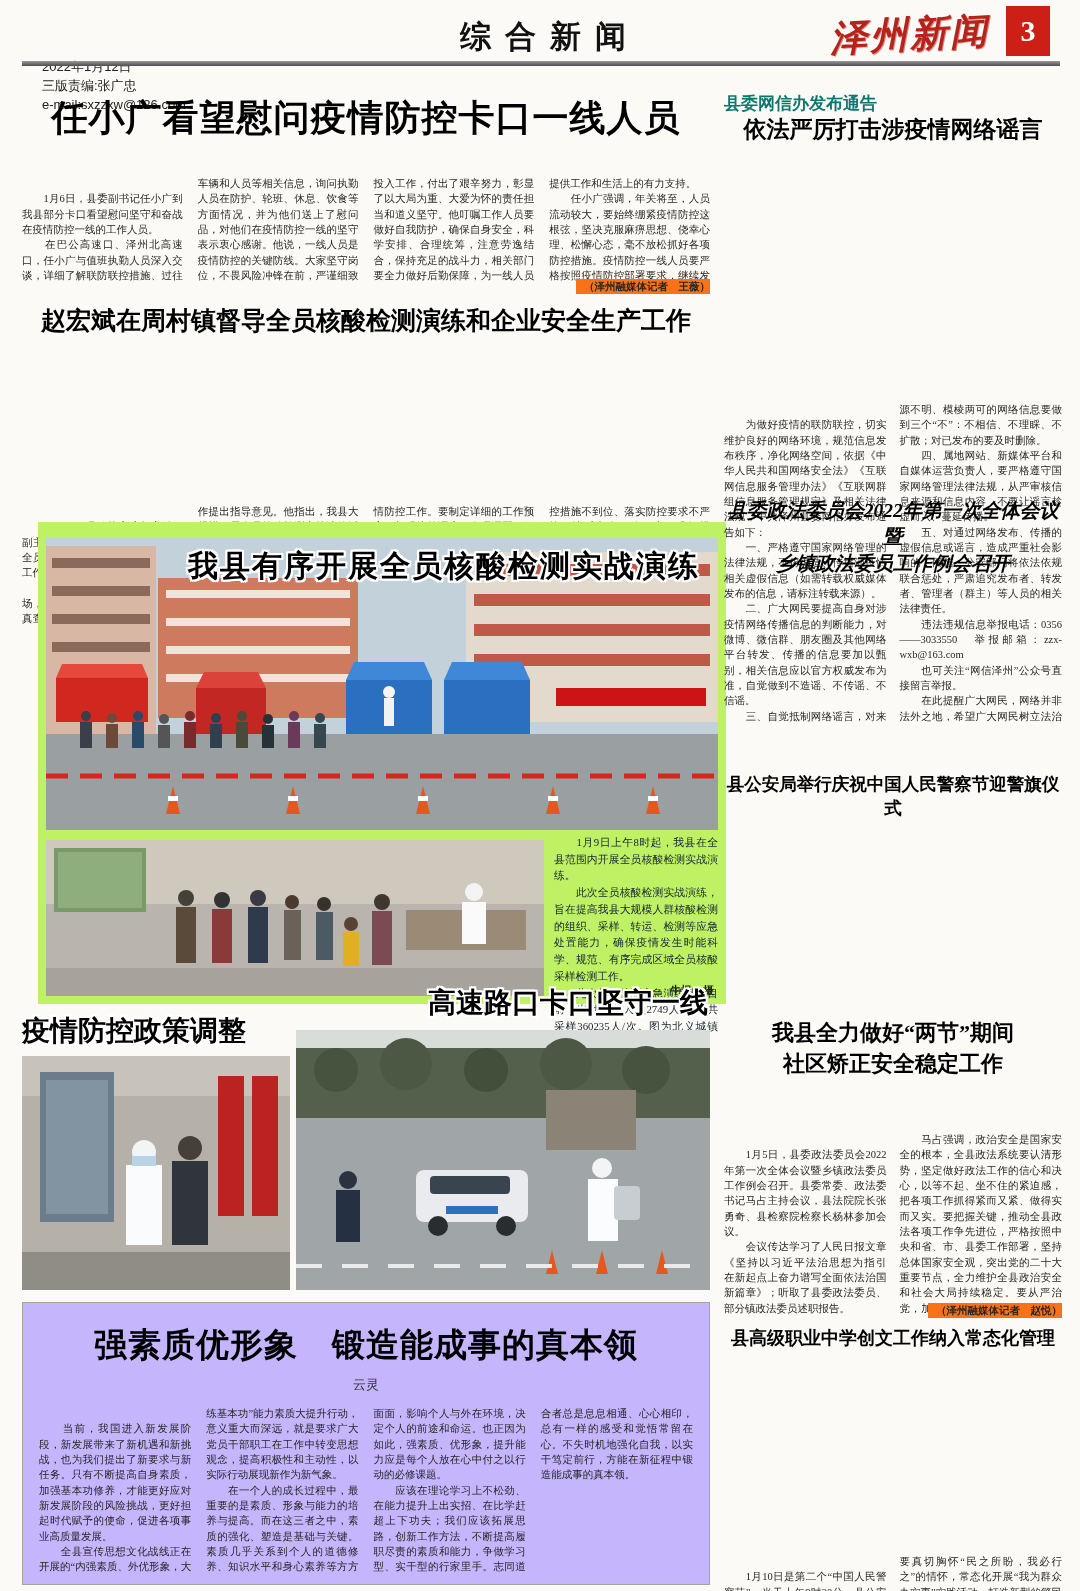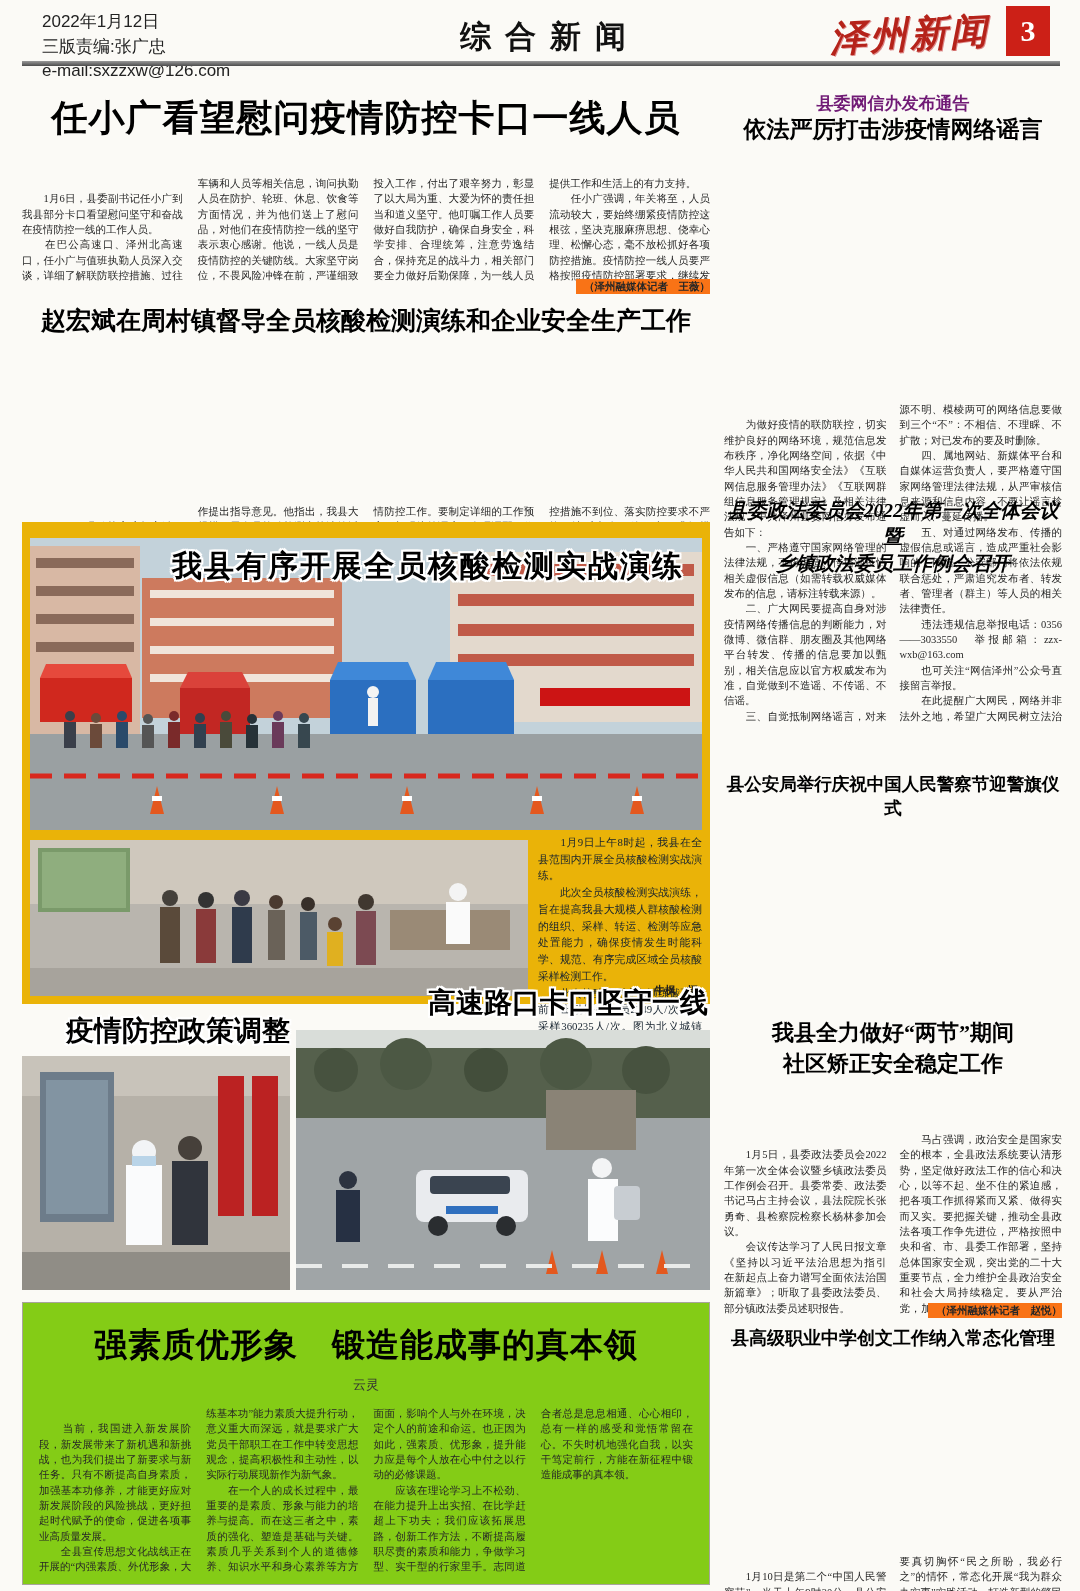--- a/index.html
+++ b/index.html
@@ -1,43 +1,43 @@
 <!DOCTYPE html>
 <html><head>
 <meta charset="utf-8">
 <style>
   html,body{margin:0;padding:0;background:#e8e6e0;}
   .page{position:relative;width:1080px;height:1591px;background:#fbfaf6;overflow:hidden;
         font-family:"Liberation Serif","DejaVu Serif",serif;color:#1d1d1d;}
   .abs{position:absolute;}
   
-  .meta{font-family:"Liberation Sans",sans-serif;font-size:17px;line-height:1.45;color:#222;}
+  .meta{font-family:"Liberation Sans",sans-serif;font-size:13px;line-height:1.45;color:#222;margin-top:48px;}
   .section-title{font-size:31px;font-weight:bold;letter-spacing:14px;text-align:center;color:#111;}
   .masthead{font-size:37px;font-weight:bold;font-style:italic;color:#b5231a;letter-spacing:3px;
             transform:rotate(-3deg);text-shadow:1px 1px 0 #d88;}
   .pagenum{width:44px;height:50px;background:#cc2017;color:#fff;font-size:30px;font-weight:bold;
            display:flex;align-items:center;justify-content:center;}
   .rule{height:5px;background:linear-gradient(#9a9a9a,#4c4c4c);}
   
   .h-big{font-family:"DejaVu Sans","Liberation Sans",sans-serif;font-weight:bold;color:#000;text-align:center;}
   .h-serif{font-weight:bold;color:#000;text-align:center;font-family:"Liberation Serif",serif;}
   .outline{color:#000;text-shadow:-2px 0 0 #fff,2px 0 0 #fff,0 -2px 0 #fff,0 2px 0 #fff,
            -2px -2px 0 #fff,2px 2px 0 #fff,-2px 2px 0 #fff,2px -2px 0 #fff;}
   
   .body-txt{font-size:10.5px;line-height:1.46;text-align:justify;white-space:pre-line;
             column-fill:auto;overflow:hidden;color:#262626;}
   .cols4{column-count:4;column-gap:15px;}
   .cols2{column-count:2;column-gap:13px;}
   .byline{position:absolute;bottom:0;right:0;font-weight:bold;font-size:10.5px;
           background:#f97316;padding-left:8px;}
   .rel{position:relative;}
   .caption{font-size:10.8px;line-height:1.55;white-space:pre-line;color:#15222e;text-align:justify;}
-  .kicker{font-family:"DejaVu Sans",sans-serif;font-weight:bold;font-size:17px;text-align:center;color:#701a75;}
+  .kicker{font-family:"DejaVu Sans",sans-serif;font-weight:bold;font-size:17px;color:#0f766e;}
   .photo{display:block;}
-  .essay-box{border:1px solid #a8a49c;background:#84cc16;}
+  .essay-box{border:1px solid #a8a49c;background:#c4b5fd;}
   .author{text-align:center;font-size:13px;color:#333;}
 </style>
 </head>
 <body>
 
 <div class="page">
 
   <div class="abs meta" style="left:42px;top:10px;">
     <div>2022年1月12日</div>
     <div>三版责编:张广忠</div>
@@ -58,21 +58,21 @@
 
   <div class="abs h-big" style="left:22px;top:304px;width:688px;font-size:25px;">赵宏斌在周村镇督导全员核酸检测演练和企业安全生产工作</div>
   <div class="abs body-txt cols4 rel" style="left:22px;top:386px;width:688px;height:126px;">
     <div>　　1月9日，县政协主席赵宏斌、副主席李池堆到包联的周村镇督导全员核酸检测演练和企业安全生产工作。
 　　在周村村群众核酸检测演练现场，赵宏斌带头参加核酸检测，认真查看了演练全过程，并就相关工作提出指导意见。他指出，我县大规模开展全员核酸检测实战演练活动非常及时，也非常必要，通过现场演练熟悉检测流程，既锻炼了队伍，也提高了各单位各部门沟通配合协调的应急应对能力。
 　　赵宏斌要求，各村（社区）要以此次演练为契机，进一步抓好疫情防控工作。要制定详细的工作预案，加强统筹调度，合理调配工作人员；要做好志愿者、信息采集员等工作人员培训，熟悉工作流程；要优化检测流程，提高检测效率，在严格落实疫情防控要求的前提下，尽量缩短群众等候时间；要对因履行防控主体责任不力、执行防控措施不到位、落实防控要求不严格、违反六个一律、十项升级措施，造成严重后果的单位和个人，依法依规严肃追责问责；要通过此次的核酸检测演练，找出不足之处，提升应急处置能力，确保广大群众过一个安全、健康、祥和的新春佳节。
 　　在天泽煤化工集团股份公司煤气化厂，赵宏斌一行实地察看并听取了企业负责人对疫情防控和安全生产工作情况的汇报。他强调，春节将至，疫情防控形势依然严峻，要持续绷紧疫情防控弦，时刻筑牢安全生产线。坚持安全生产和疫情防控两手抓，加强企业安全生产知识培训，提高企业安全生产意识，确保安全运行；要开展安全隐患大排查，找出薄弱环节，抓好问题整改，把安全生产责任落到实处；要严格落实安全生产和疫情防控各项措施，健全和完善应急处置预案，持之以恒地做好安全生产和疫情防控各项工作。</div>
     <div class="byline">（泽讯）</div>
   </div>
 
-  <div class="abs" style="left:22px;top:522px;width:688px;height:482px;background:#eab308;">
+  <div class="abs" style="left:38px;top:522px;width:688px;height:482px;background:#bef264;">
 
     <svg class="abs photo" style="left:8px;top:16px;" width="672" height="292" viewBox="0 0 672 292">
       <rect width="672" height="292" fill="#c3d2da"></rect>
       <rect x="0" y="8" width="110" height="190" fill="#d8b8a4"></rect>
       <rect x="6" y="20" width="98" height="10" fill="#8a6a5a"></rect>
         <rect x="6" y="48" width="98" height="10" fill="#8a6a5a"></rect>
       <rect x="6" y="76" width="98" height="10" fill="#8a6a5a"></rect>
         <rect x="6" y="104" width="98" height="10" fill="#8a6a5a"></rect>
       <rect x="112" y="40" width="200" height="140" fill="#cd7a5e"></rect>
       <rect x="120" y="52" width="184" height="8" fill="#f0e4da"></rect>
@@ -163,21 +163,21 @@
       </g>
       <rect x="0" y="128" width="498" height="28" fill="#a7a39c"></rect>
     </svg>
 
     <div class="abs caption" style="left:516px;top:312px;width:164px;">　　1月9日上午8时起，我县在全县范围内开展全员核酸检测实战演练。
 　　此次全员核酸检测实战演练，旨在提高我县大规模人群核酸检测的组织、采样、转运、检测等应急处置能力，确保疫情发生时能科学、规范、有序完成区域全员核酸采样检测工作。
 　　此次核酸检测应急演练截至目前，出动医务人员2749人/次，共采样360235人/次。图为北义城镇检测点。</div>
     <div class="abs" style="right:12px;bottom:6px;font-weight:bold;font-size:11px;">牛枫　摄</div>
   </div>
 
-  <div class="abs h-big outline" style="left:22px;top:1012px;width:268px;font-size:28px;text-align:right;">疫情防控政策调整</div>
+  <div class="abs h-big outline" style="left:22px;top:1012px;width:268px;font-size:28px;text-align:left;">疫情防控政策调整</div>
 
   <svg class="abs photo" style="left:22px;top:1056px;" width="268" height="234" viewBox="0 0 268 234">
     <rect width="268" height="234" fill="#b6b1a8"></rect>
     <rect x="0" y="0" width="268" height="40" fill="#c8c3ba"></rect>
     <rect x="18" y="16" width="74" height="150" fill="#6d7c8a"></rect>
     <rect x="24" y="24" width="62" height="134" fill="#8294a2"></rect>
     <rect x="196" y="20" width="26" height="140" fill="#bb2222"></rect>
     <rect x="230" y="20" width="26" height="140" fill="#bb2222"></rect>
     <circle cx="122" cy="96" r="12" fill="#f2f4f6"></circle>
       <rect x="104" y="109" width="36" height="80" fill="#fafbfc"></rect>

